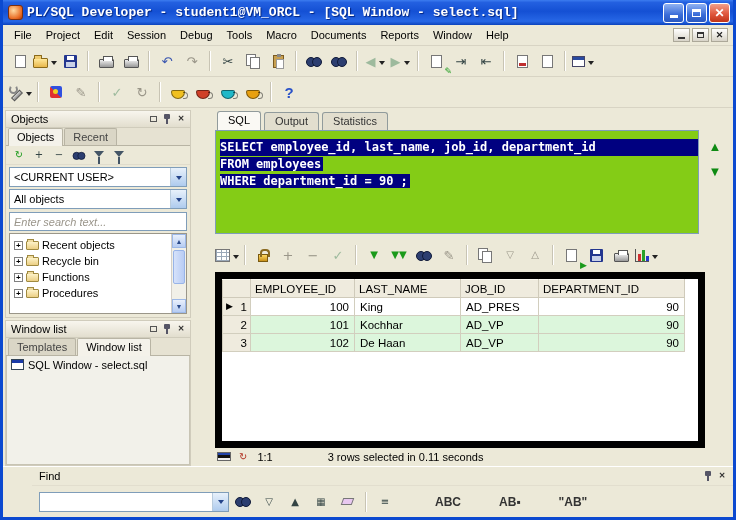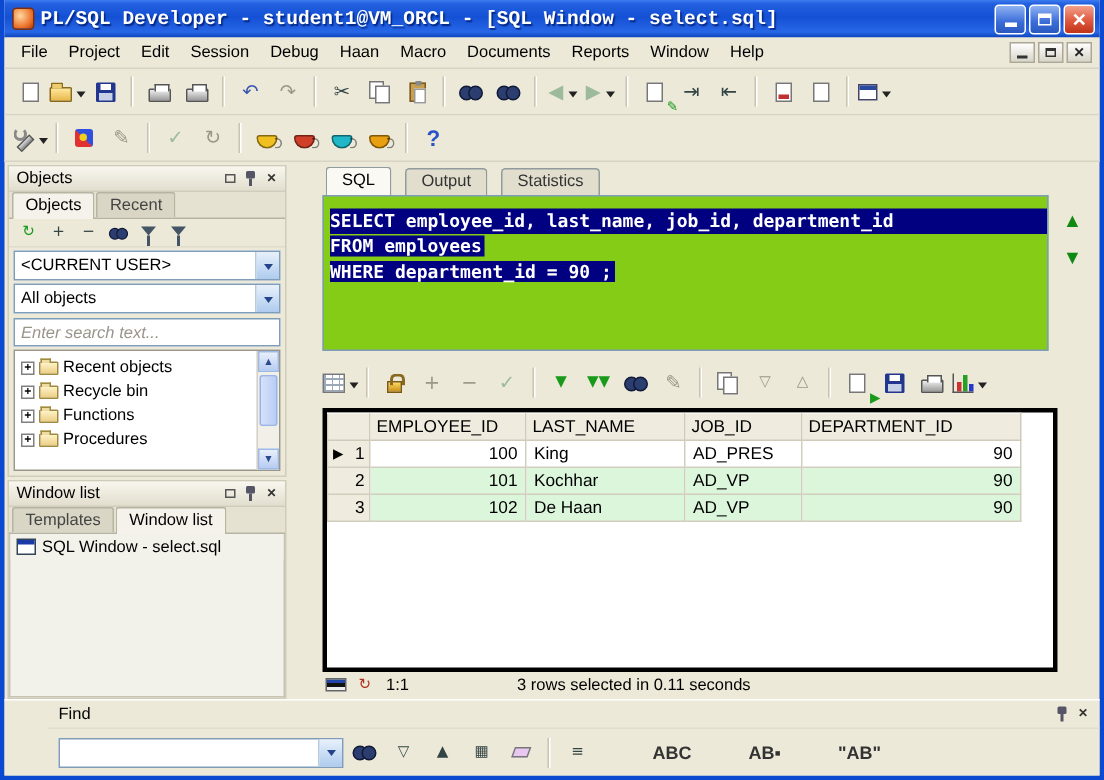--- a/index.html
+++ b/index.html
@@ -125,44 +125,44 @@
   .scrtrack{flex:1;position:relative;}
   .scrthumb{position:absolute;top:2px;left:1px;right:1px;height:34px;background:linear-gradient(90deg,#D6E2FA,#B8CCF4);border:1px solid #98B4E8;border-radius:2px;}
   .wlitem{display:flex;align-items:center;gap:4px;height:17px;padding-left:4px;background:#F2F1EA;text-align:center;}
   .wlbody{flex:1;background:#F2F1EA;border:1px solid #C8C4B4;border-top:none;margin:0;display:flex;flex-direction:column;}
   .sqlwin-ic{width:13px;height:11px;background:#fff;border:1px solid #345;position:relative;flex:0 0 13px;}
   .sqlwin-ic::before{content:"";position:absolute;top:0;left:0;right:0;height:3px;background:#1A3AA8;}
 
   
   .maincol{flex:1;display:flex;flex-direction:column;min-width:0;padding-left:5px;}
   .mtabs{height:20px;flex:0 0 20px;display:flex;align-items:flex-end;padding-left:2px;}
-  .mtab{padding:2px 10px 3px;border:1px solid #919B9C;border-bottom:none;background:#E2DECE;margin-right:9px;border-radius:3px 3px 0 0;color:#333;}
+  .mtab{padding:2px 10px 3px;border:1px solid #919B9C;border-bottom:none;background:#E2DECE;margin-right:3px;border-radius:3px 3px 0 0;color:#333;}
   .mtab.active{background:#FAF9F4;color:#000;font-weight:normal;position:relative;z-index:2;padding-bottom:4px;}
   .editrow{height:104px;flex:0 0 104px;display:flex;}
   .editor{flex:1;background:#84cc16;border:1px solid #7F9DB9;font:bold 12px/17px "DejaVu Sans Mono",monospace;padding:8px 0 0 4px;overflow:hidden;position:relative;z-index:1;}
   .ln{white-space:pre;}
   .ln.full{background:#000080;color:#fff;}
   .ln .sel{background:#000080;color:#fff;padding-right:2px;}
   .navstrip{width:32px;flex:0 0 32px;display:flex;flex-direction:column;align-items:center;gap:12px;padding-top:10px;}
   .navarrow{color:#0E8A12;font-size:13px;font-weight:bold;line-height:1;}
   .restoolbar{height:30px;flex:0 0 30px;display:flex;align-items:center;gap:1px;margin-top:6px;}
-  .gridwrap{flex:1;margin-top:2px;margin-right:26px;background:#fff;border:3px solid #000000;overflow:hidden;min-height:0;}
+  .gridwrap{flex:1;margin-top:2px;margin-right:26px;background:#fff;border:7px solid #000000;overflow:hidden;min-height:0;}
   table.grid{border-collapse:collapse;table-layout:fixed;font-size:11.5px;}
   table.grid th{background:#EFEBDE;border:1px solid #CFCABA;border-top-color:#FBF9F2;font-weight:normal;text-align:left;padding:1px 4px;height:18px;white-space:nowrap;overflow:hidden;}
   table.grid td{border:1px solid #D2CEBE;padding:1px 5px;height:18px;white-space:nowrap;overflow:hidden;background:#fff;}
   table.grid td.selcol{background:#EFEBDE;padding:1px 3px;}
   tr.row-green td{background:#DCF6DC;}
   tr.row-green td.selcol{background:#EFEBDE;}
   td.num,th.num{text-align:right;}
   .selcell{display:flex;align-items:center;justify-content:space-between;}
   .marker{font-size:9px;color:#000;line-height:1;}
   .rn{text-align:right;}
   .statusrow{height:18px;flex:0 0 18px;display:flex;align-items:center;gap:8px;padding:0 4px 1px 2px;}
   .statusrow .cursorpos{margin-left:2px;}
-  .statusrow .msg{margin-left:64px;}
+  .statusrow .msg{margin-left:47px;}
 
   
   .findpanel{flex:0 0 51px;height:51px;border-top:1px solid #FFFFFF;background:#ECE9D8;display:flex;flex-direction:column;padding-left:29px;}
   .findhead{height:19px;flex:0 0 19px;display:flex;align-items:center;padding:0 4px 0 7px;border-bottom:1px solid #E2DECE;}
   .findhead .ttl{flex:1;}
   .findrow{flex:1;display:flex;align-items:center;gap:2px;padding-left:7px;}
   .findcombo{width:190px;height:20px;border:1px solid #7F9DB9;background:#fff;display:flex;}
   .findcombo input{flex:1;border:none;outline:none;padding:0 3px;font:11px "Liberation Sans",sans-serif;background:transparent;}
   .ftxt{font-weight:bold;font-size:12px;color:#333;letter-spacing:0;margin-left:36px;}
 </style>
@@ -186,21 +186,21 @@
         </span>
     </span>
   </div>
 
   <div class="menubar">
     <span class="menu-item">File</span>
     <span class="menu-item">Project</span>
     <span class="menu-item">Edit</span>
     <span class="menu-item">Session</span>
     <span class="menu-item">Debug</span>
-    <span class="menu-item">Haan</span>
+    <span class="menu-item">Tools</span>
     <span class="menu-item">Macro</span>
     <span class="menu-item">Documents</span>
     <span class="menu-item">Reports</span>
     <span class="menu-item">Window</span>
     <span class="menu-item">Help</span>
     <span class="mdi">
       <span class="mdibtn">
           <i class="bar"></i>
         </span>
       <span class="mdibtn">

